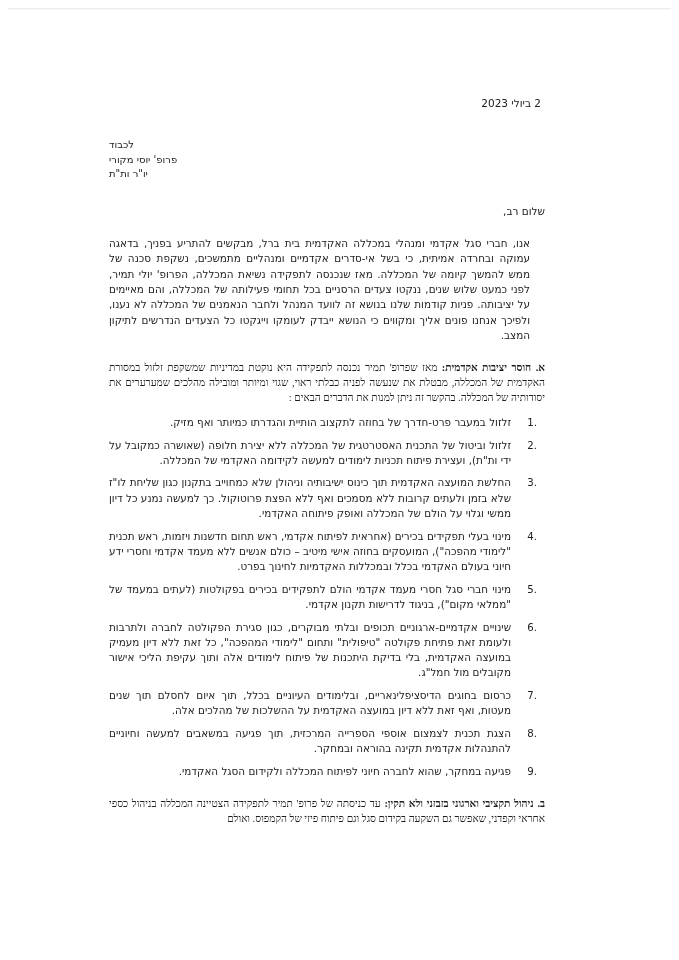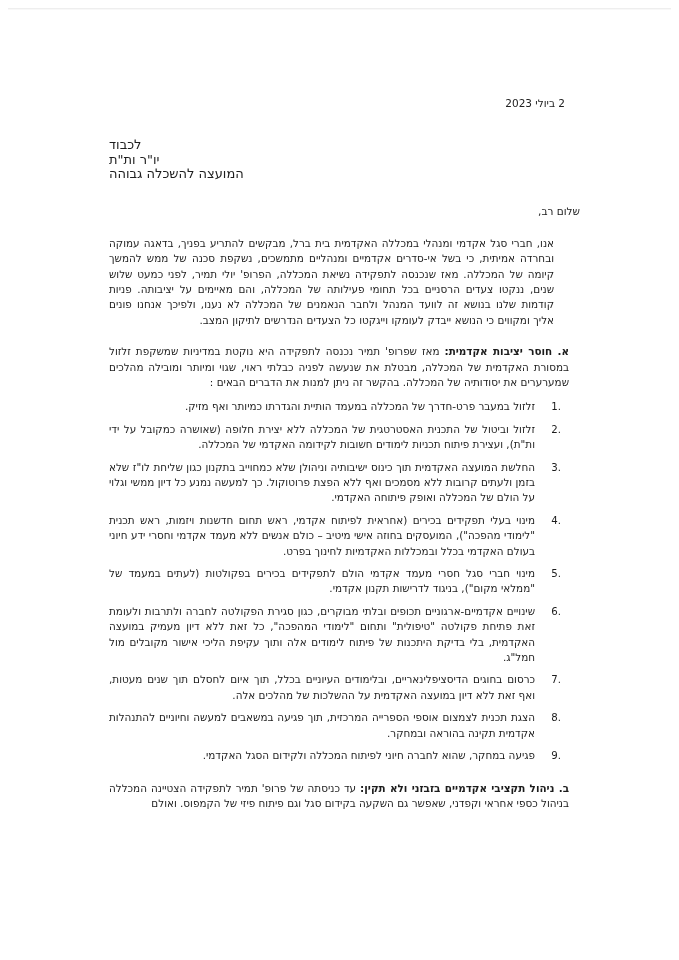--- a/index.html
+++ b/index.html
@@ -22,66 +22,67 @@
     position: absolute;
     top: 8px;
     left: 8px;
     right: 8px;
     height: 2px;
     background: linear-gradient(to bottom, #e9e9e9, #fdfdfd);
   }
   .content {
     position: absolute;
     top: 96px;
-    right: 96px;
+    right: 120px;
     left: 109px;
   }
   .date-line {
     direction: rtl;
     text-align: right;
     font-size: 10.5px;
     line-height: 14px;
     color: #202020;
     margin-right: 18px;
     margin-bottom: 28px;
     unicode-bidi: plaintext;
   }
   .addressee {
     text-align: left;
     direction: rtl;
-    font-size: 13px;
+    font-size: 10px;
     line-height: 14.6px;
     color: #1d1d1d;
     margin-bottom: 22px;
   }
   .addressee div { unicode-bidi: plaintext; }
   .greeting {
     text-align: right;
     font-size: 10.5px;
     line-height: 14px;
-    margin-right: 3px;
+    margin-right: 14px;
     margin-bottom: 18px;
   }
   p.body-par {
     text-align: justify;
     text-align-last: right;
     font-size: 10.4px;
     line-height: 15.4px;
     margin: 0 29px 16px 0;
     color: #1c1c1c;
     word-spacing: 0.2px;
   }
   p.body-par.tight { margin-bottom: 14px; }
   .section-head-par {
     text-align: justify;
     text-align-last: right;
     font-size: 10.4px;
     line-height: 15.4px;
     margin: 0 14px 9px 0;
     color: #1c1c1c;
+    font-family: Liberation Serif, serif;
   }
   .section-head-par b { font-weight: bold; }
   ol.items {
     list-style: none;
     margin: 0 14px 0 0;
     padding: 0;
     counter-reset: li;
   }
   ol.items > li {
     counter-increment: li;
@@ -114,39 +115,39 @@
 <div class="page">
 
   <div class="scan-edge"></div>
 
   <div class="content">
 
     <div class="date-line">2 ביולי 2023</div>
 
     <div class="addressee">
       <div>לכבוד</div>
+      <div>פרופ' יוסי מקורי</div>
       <div>יו"ר ות"ת</div>
-      <div>המועצה להשכלה גבוהה</div>
     </div>
 
     <div class="greeting">שלום רב,</div>
 
     <p class="body-par">אנו, חברי סגל אקדמי ומנהלי במכללה האקדמית בית ברל, מבקשים להתריע בפניך, בדאגה עמוקה ובחרדה אמיתית, כי בשל אי-סדרים אקדמיים ומנהליים מתמשכים, נשקפת סכנה של ממש להמשך קיומה של המכללה. מאז שנכנסה לתפקידה נשיאת המכללה, הפרופ' יולי תמיר, לפני כמעט שלוש שנים, ננקטו צעדים הרסניים בכל תחומי פעילותה של המכללה, והם מאיימים על יציבותה. פניות קודמות שלנו בנושא זה לוועד המנהל ולחבר הנאמנים של המכללה לא נענו, ולפיכך אנחנו פונים אליך ומקווים כי הנושא ייבדק לעומקו וייגקטו כל הצעדים הנדרשים לתיקון המצב.</p>
 
 
     <p class="section-head-par"><b>א. חוסר יציבות אקדמית:</b><span> מאז שפרופ' תמיר נכנסה לתפקידה היא נוקטת במדיניות שמשקפת זלזול במסורת האקדמית של המכללה, מבטלת את שנעשה לפניה כבלתי ראוי, שגוי ומיותר ומובילה מהלכים שמערערים את יסודותיה של המכללה. בהקשר זה ניתן למנות את הדברים הבאים :</span></p>
 
     <ol class="items">
-      <li>זלזול במעבר פרט-חדרך של המכללה במעמד הותיית והגדרתו כמיותר ואף מזיק.</li>
-      <li>זלזול וביטול של התכנית האסטרטגית של המכללה ללא יצירת חלופה (שאושרה כמקובל על ידי ות"ת), ועצירת פיתוח תכניות לימודים חשובות לקידומה האקדמי של המכללה.</li>
+      <li>זלזול במעבר פרט-חדרך של בחוזה לתקצוב הותיית והגדרתו כמיותר ואף מזיק.</li>
+      <li>זלזול וביטול של התכנית האסטרטגית של המכללה ללא יצירת חלופה (שאושרה כמקובל על ידי ות"ת), ועצירת פיתוח תכניות לימודים למעשה לקידומה האקדמי של המכללה.</li>
       <li>החלשת המועצה האקדמית תוך כינוס ישיבותיה וניהולן שלא כמחוייב בתקנון כגון שליחת לו"ז שלא בזמן ולעתים קרובות ללא מסמכים ואף ללא הפצת פרוטוקול. כך למעשה נמנע כל דיון ממשי וגלוי על הולם של המכללה ואופק פיתוחה האקדמי.</li>
       <li>מינוי בעלי תפקידים בכירים (אחראית לפיתוח אקדמי, ראש תחום חדשנות ויזמות, ראש תכנית "לימודי מהפכה"), המועסקים בחוזה אישי מיטיב – כולם אנשים ללא מעמד אקדמי וחסרי ידע חיוני בעולם האקדמי בכלל ובמכללות האקדמיות לחינוך בפרט.</li>
       <li>מינוי חברי סגל חסרי מעמד אקדמי הולם לתפקידים בכירים בפקולטות (לעתים במעמד של "ממלאי מקום"), בניגוד לדרישות תקנון אקדמי.</li>
       <li>שינויים אקדמיים-ארגוניים תכופים ובלתי מבוקרים, כגון סגירת הפקולטה לחברה ולתרבות ולעומת זאת פתיחת פקולטה "טיפולית" ותחום "לימודי המהפכה", כל זאת ללא דיון מעמיק במועצה האקדמית, בלי בדיקת היתכנות של פיתוח לימודים אלה ותוך עקיפת הליכי אישור מקובלים מול חמל"ג.</li>
       <li>כרסום בחוגים הדיסציפלינאריים, ובלימודים העיוניים בכלל, תוך איום לחסלם תוך שנים מעטות, ואף זאת ללא דיון במועצה האקדמית על ההשלכות של מהלכים אלה.</li>
       <li>הצגת תכנית לצמצום אוספי הספרייה המרכזית, תוך פגיעה במשאבים למעשה וחיוניים להתנהלות אקדמית תקינה בהוראה ובמחקר.</li>
       <li>פגיעה במחקר, שהוא לחברה חיוני לפיתוח המכללה ולקידום הסגל האקדמי.</li>
     </ol>
 
-    <p class="section-head-par bottom-block"><b>ב. ניהול תקציבי אקדמיים בזבזני ולא תקין:</b><span> עד כניסתה של פרופ' תמיר לתפקידה הצטיינה המכללה בניהול כספי אחראי וקפדני, שאפשר גם השקעה בקידום סגל וגם פיתוח פיזי של הקמפוס. ואולם</span></p>
+    <p class="section-head-par bottom-block"><b>ב. ניהול תקציבי וארגוני בזבזני ולא תקין:</b><span> עד כניסתה של פרופ' תמיר לתפקידה הצטיינה המכללה בניהול כספי אחראי וקפדני, שאפשר גם השקעה בקידום סגל וגם פיתוח פיזי של הקמפוס. ואולם</span></p>
 
   </div>
 </div>
 
 </body></html>

